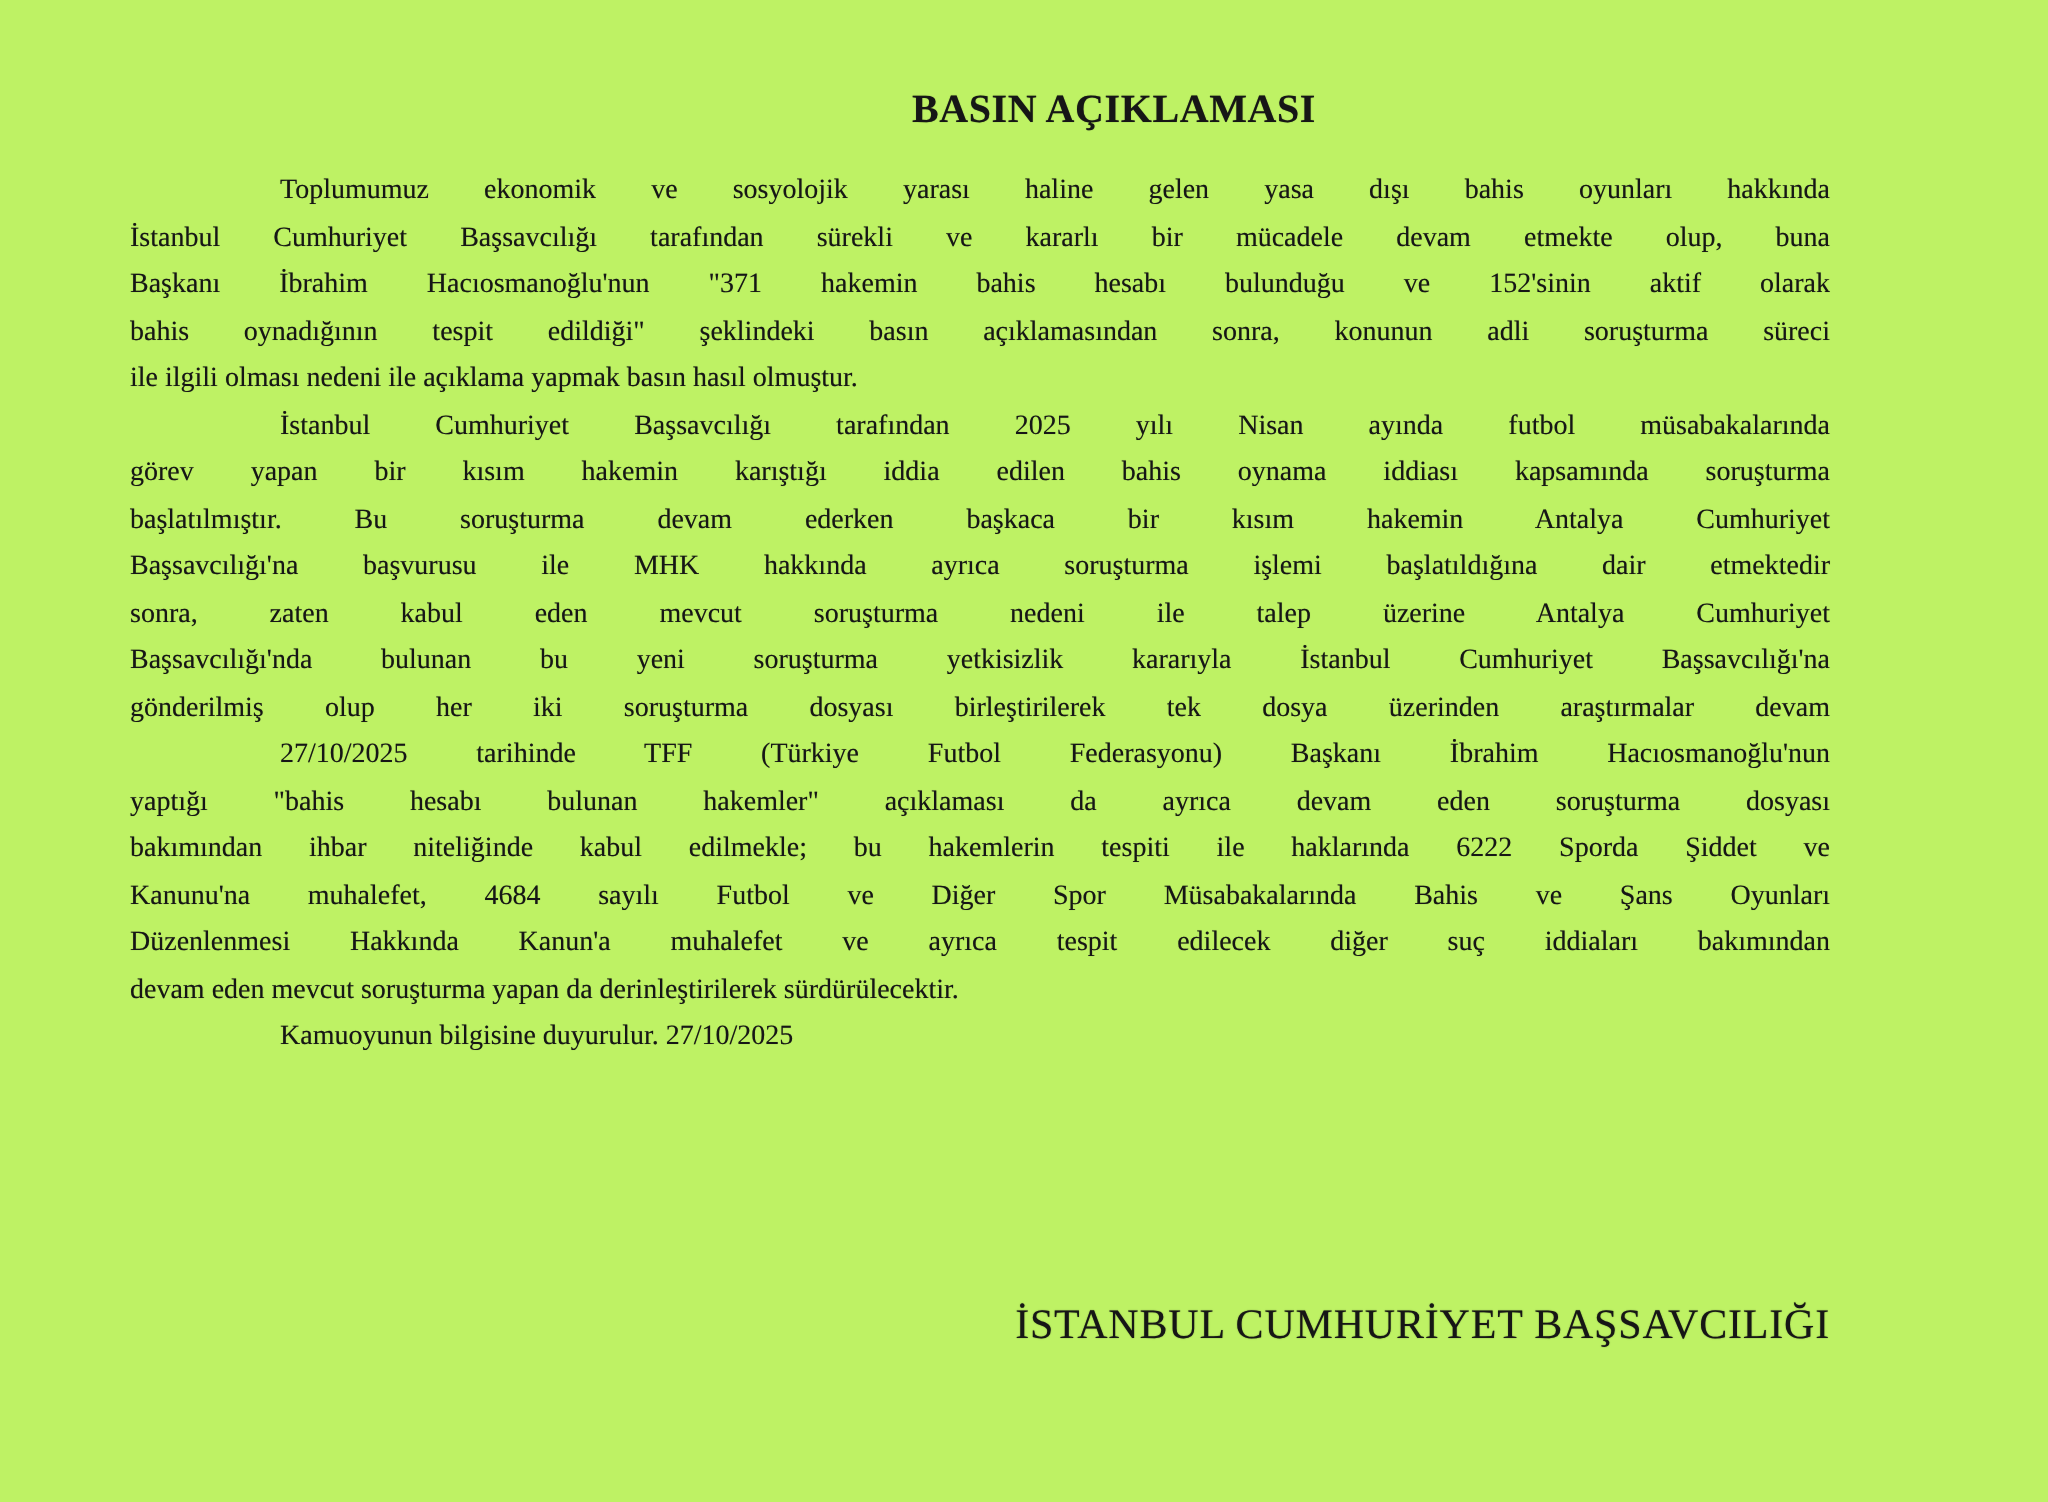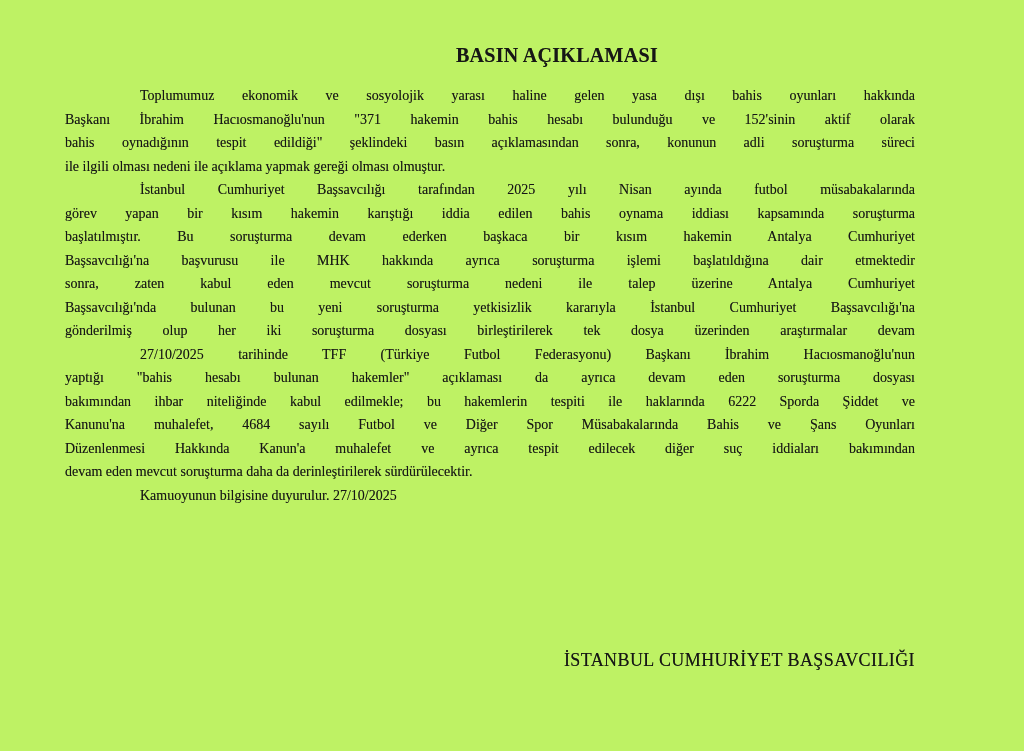--- a/index.html
+++ b/index.html
@@ -45,48 +45,49 @@
   .doc-body .line.first {
     text-indent: 75px;
   }
   .doc-body .line.last {
     text-align-last: left;
   }
   .signature {
     position: absolute;
     top: 650px;
     right: 109px;
-    font-size: 18px;
+    font-size: 21px;
     font-weight: normal;
     letter-spacing: 0.4px;
     text-shadow: 0 0 0.6px rgba(0,0,0,0.55);
     white-space: nowrap;
   }
 </style>
 </head>
 <body>
 
 <div class="page" style="background: #bef264; color: rgb(22, 22, 22);">
   <h1 class="doc-title">BASIN AÇIKLAMASI</h1>
 
   <div class="doc-body" id="doc-body">
       <div class="line first">Toplumumuz ekonomik ve sosyolojik yarası haline gelen yasa dışı bahis oyunları hakkında</div>
+      <div class="line">İstanbul Cumhuriyet Başsavcılığı tarafından sürekli ve kararlı bir mücadele devam etmekte olup, buna</div>
       <div class="line">Başkanı İbrahim Hacıosmanoğlu'nun "371 hakemin bahis hesabı bulunduğu ve 152'sinin aktif olarak</div>
       <div class="line">bahis oynadığının tespit edildiği" şeklindeki basın açıklamasından sonra, konunun adli soruşturma süreci</div>
-      <div class="line last">ile ilgili olması nedeni ile açıklama yapmak gereği olması olmuştur.</div>
+      <div class="line last">ile ilgili olması nedeni ile açıklama yapmak basın hasıl olmuştur.</div>
       <div class="line first">İstanbul Cumhuriyet Başsavcılığı tarafından 2025 yılı Nisan ayında futbol müsabakalarında</div>
       <div class="line">görev yapan bir kısım hakemin karıştığı iddia edilen bahis oynama iddiası kapsamında soruşturma</div>
       <div class="line">başlatılmıştır. Bu soruşturma devam ederken başkaca bir kısım hakemin Antalya Cumhuriyet</div>
       <div class="line">Başsavcılığı'na başvurusu ile MHK hakkında ayrıca soruşturma işlemi başlatıldığına dair etmektedir</div>
       <div class="line">sonra, zaten kabul eden mevcut soruşturma nedeni ile talep üzerine Antalya Cumhuriyet</div>
       <div class="line">Başsavcılığı'nda bulunan bu yeni soruşturma yetkisizlik kararıyla İstanbul Cumhuriyet Başsavcılığı'na</div>
       <div class="line">gönderilmiş olup her iki soruşturma dosyası birleştirilerek tek dosya üzerinden araştırmalar devam</div>
       <div class="line first">27/10/2025 tarihinde TFF (Türkiye Futbol Federasyonu) Başkanı İbrahim Hacıosmanoğlu'nun</div>
       <div class="line">yaptığı "bahis hesabı bulunan hakemler" açıklaması da ayrıca devam eden soruşturma dosyası</div>
       <div class="line">bakımından ihbar niteliğinde kabul edilmekle; bu hakemlerin tespiti ile haklarında 6222 Sporda Şiddet ve</div>
       <div class="line">Kanunu'na muhalefet, 4684 sayılı Futbol ve Diğer Spor Müsabakalarında Bahis ve Şans Oyunları</div>
       <div class="line">Düzenlenmesi Hakkında Kanun'a muhalefet ve ayrıca tespit edilecek diğer suç iddiaları bakımından</div>
-      <div class="line last">devam eden mevcut soruşturma daha da derinleştirilerek sürdürülecektir.</div>
+      <div class="line last">devam eden mevcut soruşturma yapan da derinleştirilerek sürdürülecektir.</div>
       <div class="line first last">Kamuoyunun bilgisine duyurulur. 27/10/2025</div>
     </div>
 
   <div class="signature">İSTANBUL CUMHURİYET BAŞSAVCILIĞI</div>
 </div>
 
 </body></html>

